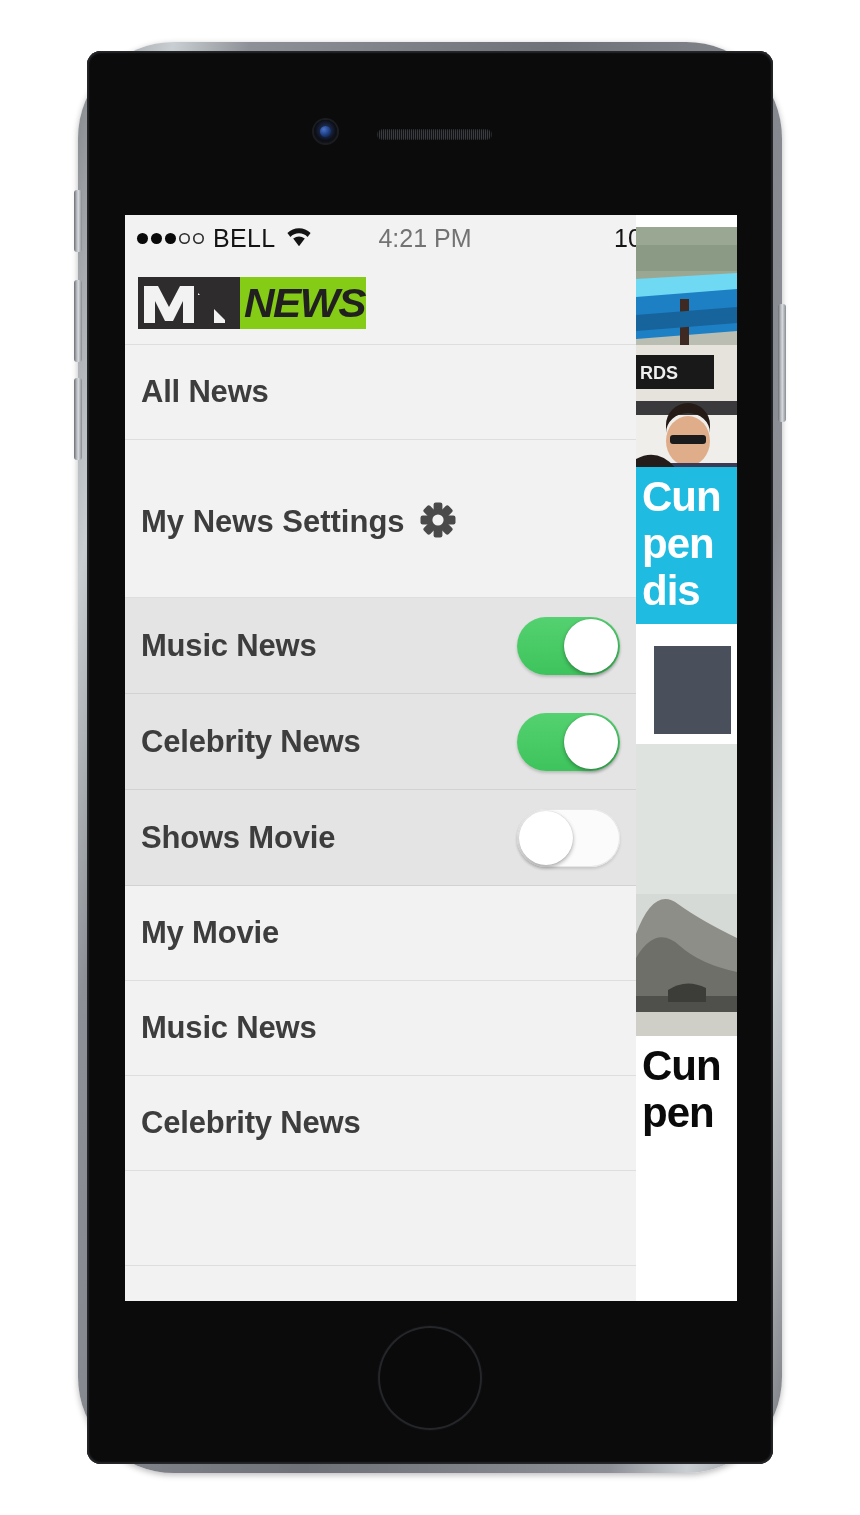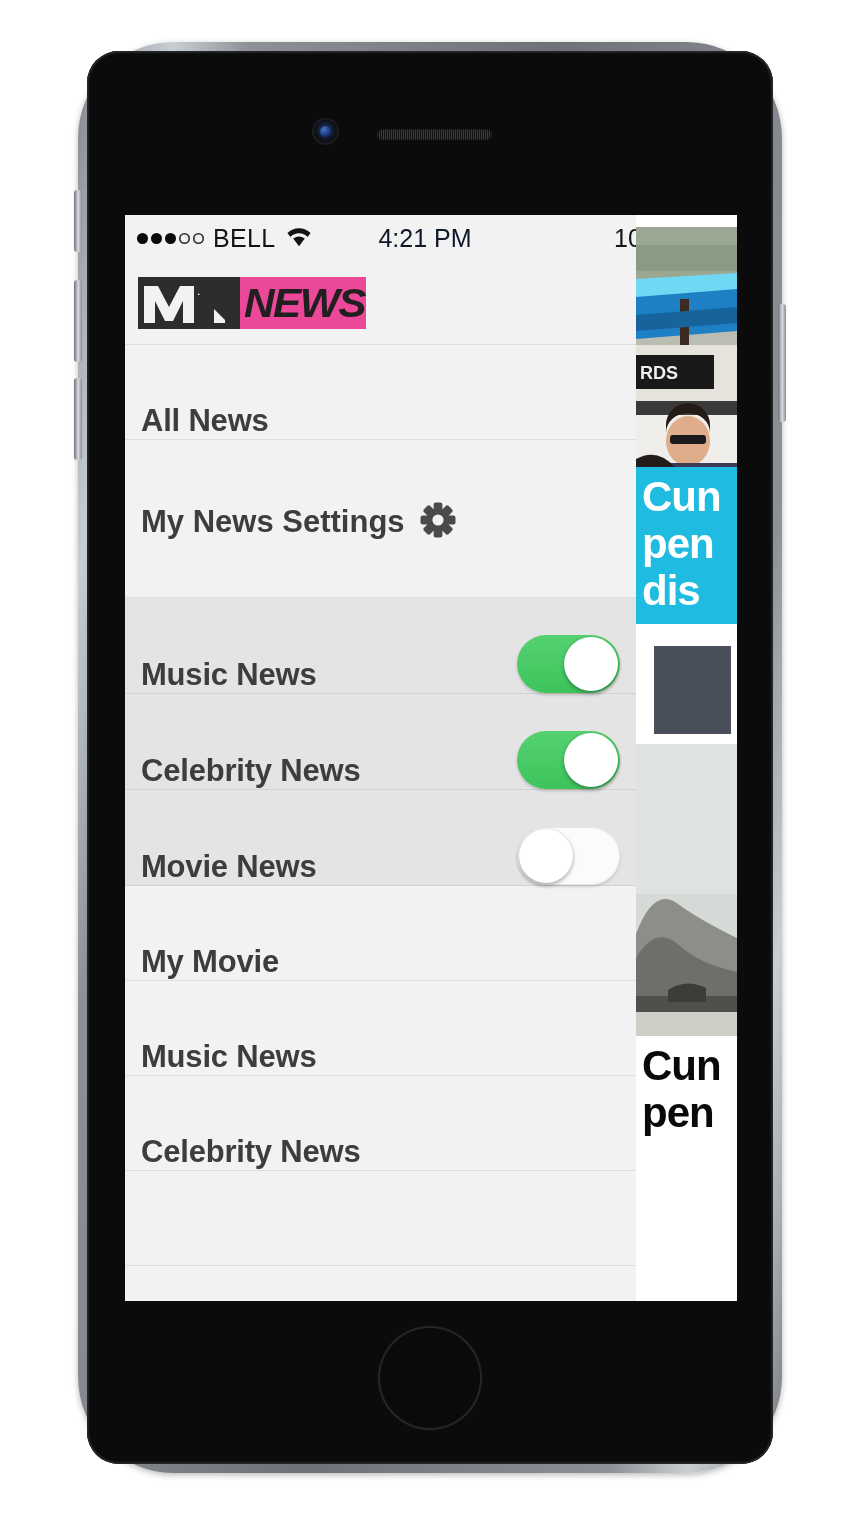--- a/index.html
+++ b/index.html
@@ -31,21 +31,21 @@
         #8d9197 82%, #c9ced2 90%, #a9adb2 95%, #74777c 100%);
     box-shadow: 0 2px 6px rgba(0,0,0,.28);
   }
   
   #face {
     position: absolute;
     left: 9px;
     top: 9px;
     right: 9px;
     bottom: 9px;
-    border-radius: 32px;
+    border-radius: 14px;
     background: #0b0b0c;
     box-shadow: inset 0 0 3px 1px #2c2e31, inset 0 0 0 2px #191a1c;
     overflow: hidden;
   }
 
   
   .side-btn {
     position: absolute;
     background: linear-gradient(90deg,#6b6f74 0%, #b9bdc2 35%, #d5d9dd 55%, #888c92 100%);
     border-radius: 3px;
@@ -143,21 +143,21 @@
     color: #141414;
     margin-left: 9px;
     letter-spacing: .3px;
   }
   #wifi-icon { margin-left: 9px; display: block; }
   #clock {
     position: absolute;
     left: 0; right: 0;
     text-align: center;
     font-size: 25px;
-    color: #0f172a;
+    color: #737373;
     font-weight: 500;
     pointer-events: none;
     transform: translateX(-6px);
   }
   #battery-group {
     position: absolute;
     right: 12px;
     display: flex;
     align-items: center;
     gap: 7px;
@@ -196,21 +196,21 @@
   }
   #logo { display: flex; align-items: stretch; height: 52px; }
   #logo-mtv {
     background: #2e2c2c;
     width: 102px;
     position: relative;
     overflow: hidden;
   }
   #logo-mtv svg { position: absolute; left: 0; top: 0; }
   #logo-news {
-    background: #ec4899;
+    background: #84cc16;
     display: flex;
     align-items: center;
     padding: 0 8px 0 4px;
   }
   #logo-news-text {
     font-family: "Liberation Sans", sans-serif;
     font-weight: bold;
     font-style: italic;
     font-size: 40px;
     color: #211f1f;
@@ -232,21 +232,21 @@
   }
   #menu-button .bar { height: 8px; background: #0a0a0a; width: 100%; }
 
   
   #menu-list { display: flex; flex-direction: column; }
 
   .row {
     box-sizing: border-box;
     border-bottom: 1px solid #dededd;
     display: flex;
-    align-items: flex-end;
+    align-items: center;
     padding: 0 16px;
     cursor: pointer;
   }
   .row-plain {
     background: #f2f2f2;
     height: 95px;
   }
   .row-label {
     font-size: 31px;
     font-weight: bold;
@@ -449,21 +449,21 @@
           </div>
 
           <div class="row row-toggle">
             <span class="row-label">Celebrity News</span>
             <span class="switch on">
               <span class="knob"></span>
             </span>
           </div>
 
           <div class="row row-toggle">
-            <span class="row-label">Movie News</span>
+            <span class="row-label">Shows Movie</span>
             <span class="switch off">
               <span class="knob"></span>
             </span>
           </div>
 
 
           <div class="row row-plain">
             <span class="row-label">My Movie</span>
           </div>
           <div class="row row-plain">

